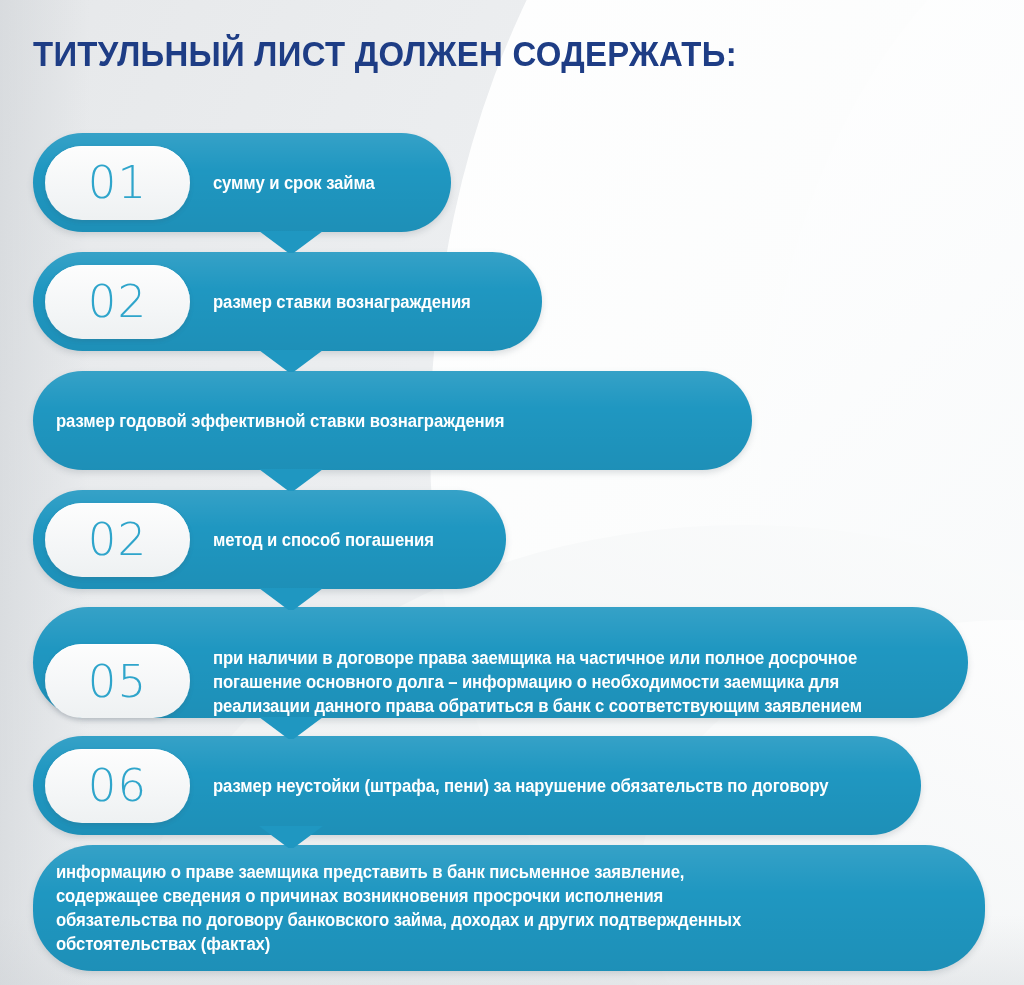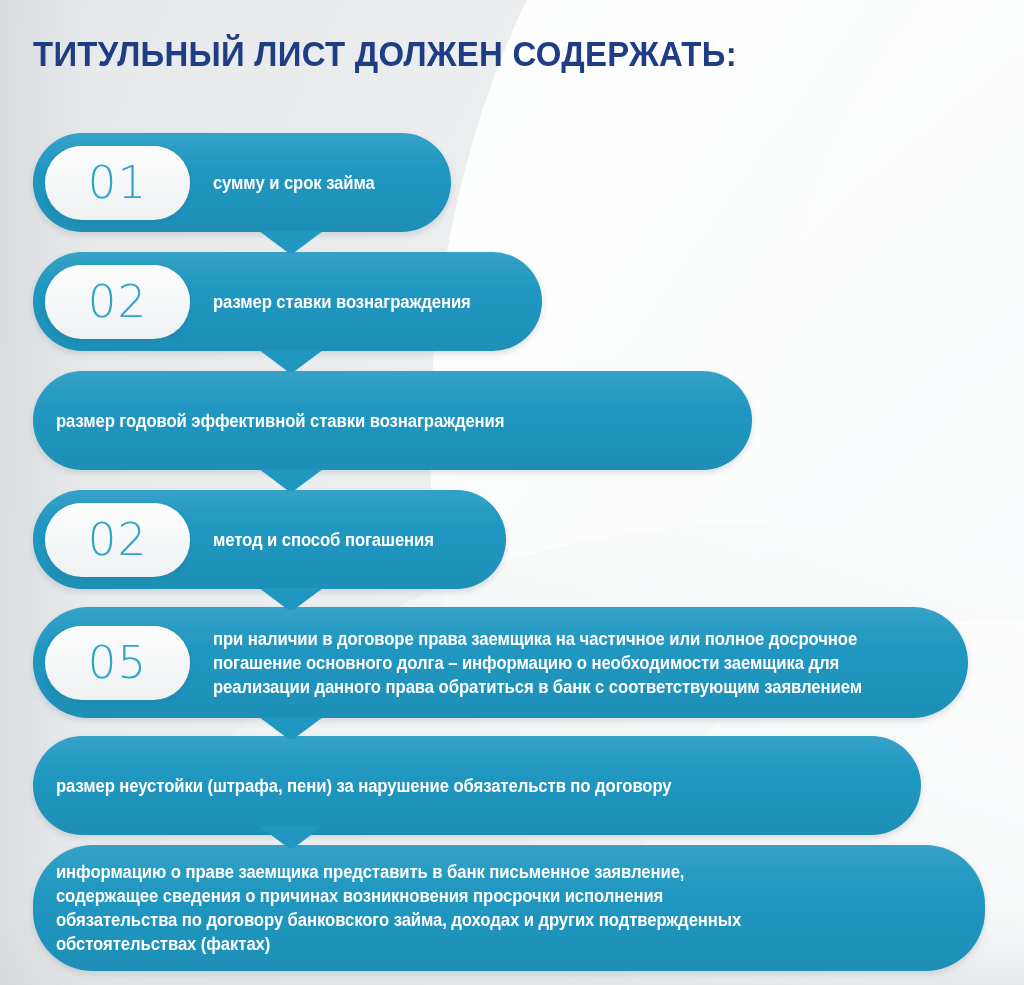--- a/index.html
+++ b/index.html
@@ -172,21 +172,21 @@
     transform:scaleX(.955);
     transform-origin:left center;
   }
   .step-text p { margin:0; white-space:nowrap; }
 
   
   .step-1 { top:133px; width:418px;  height:99px; }
   .step-2 { top:252px; width:509px;  height:99px; }
   .step-3 { top:371px; width:719px;  height:99px; }
   .step-4 { top:490px; width:473px;  height:99px; }
-  .step-5 { top:607px; width:935px;  height:111px; }
+  .step-5 { top:607px; width:935px;  height:111px;align-items:flex-end; }
   .step-6 { top:736px; width:888px;  height:99px; }
   .step-7 { top:845px; width:952px;  height:126px; }
 
   .conn-2 { top:231px; }
   .conn-3 { top:350px; }
   .conn-4 { top:469px; }
   .conn-5 { top:588px; }
   .conn-6 { top:717px; }
   .conn-7 { top:826px; }
 </style>
@@ -250,20 +250,23 @@
       </div>
       <div class="step-text">
         <p>при наличии в договоре права заемщика на частичное или полное досрочное</p>
         <p>погашение основного долга – информацию о необходимости заемщика для</p>
         <p>реализации данного права обратиться в банк с соответствующим заявлением</p>
       </div>
     </div>
 
     <div class="connector conn-6"></div>
     <div class="step step-6">
+      <div class="badge">
+        <span class="badge-num">06</span>
+      </div>
       <div class="step-text">
         <p>размер неустойки (штрафа, пени) за нарушение обязательств по договору</p>
       </div>
     </div>
 
     <div class="connector conn-7"></div>
     <div class="step step-7">
       <div class="step-text">
         <p>информацию о праве заемщика представить в банк письменное заявление,</p>
         <p>содержащее сведения о причинах возникновения просрочки исполнения</p>

